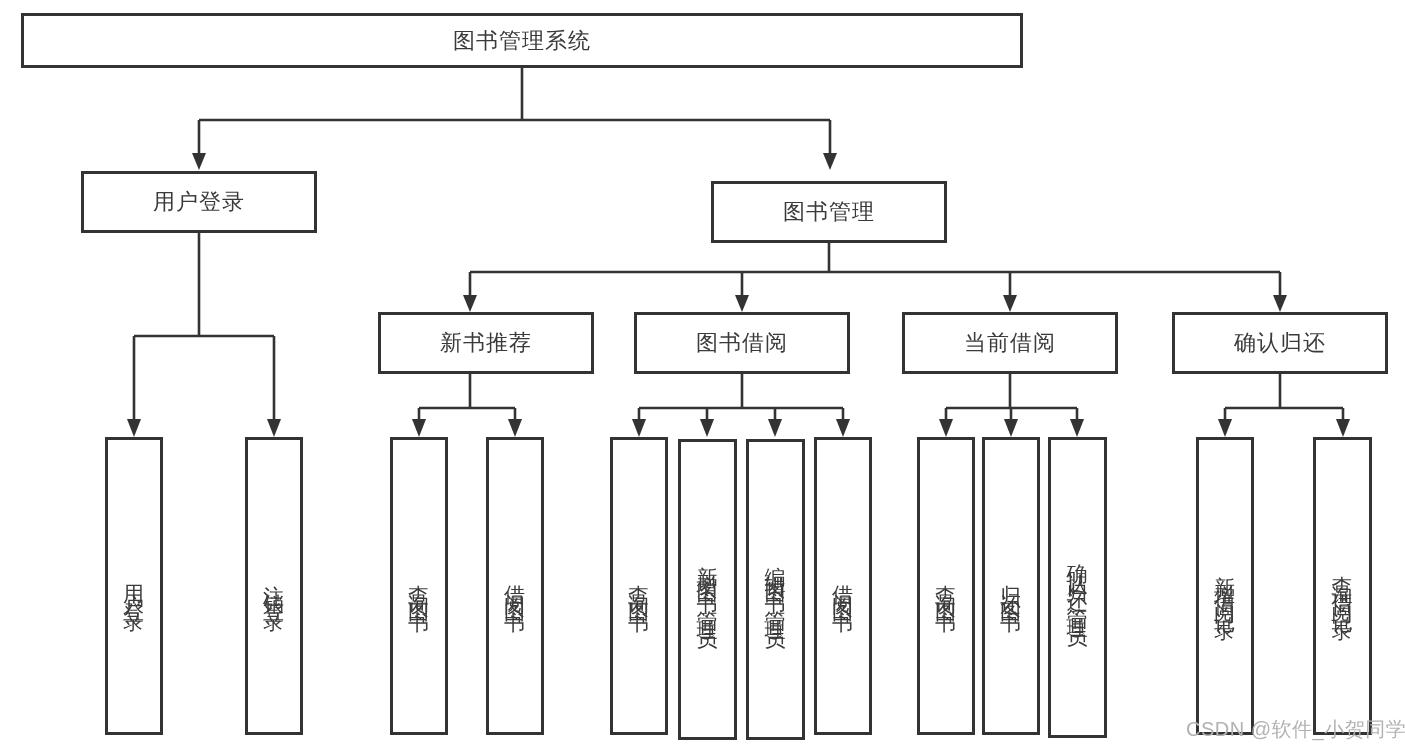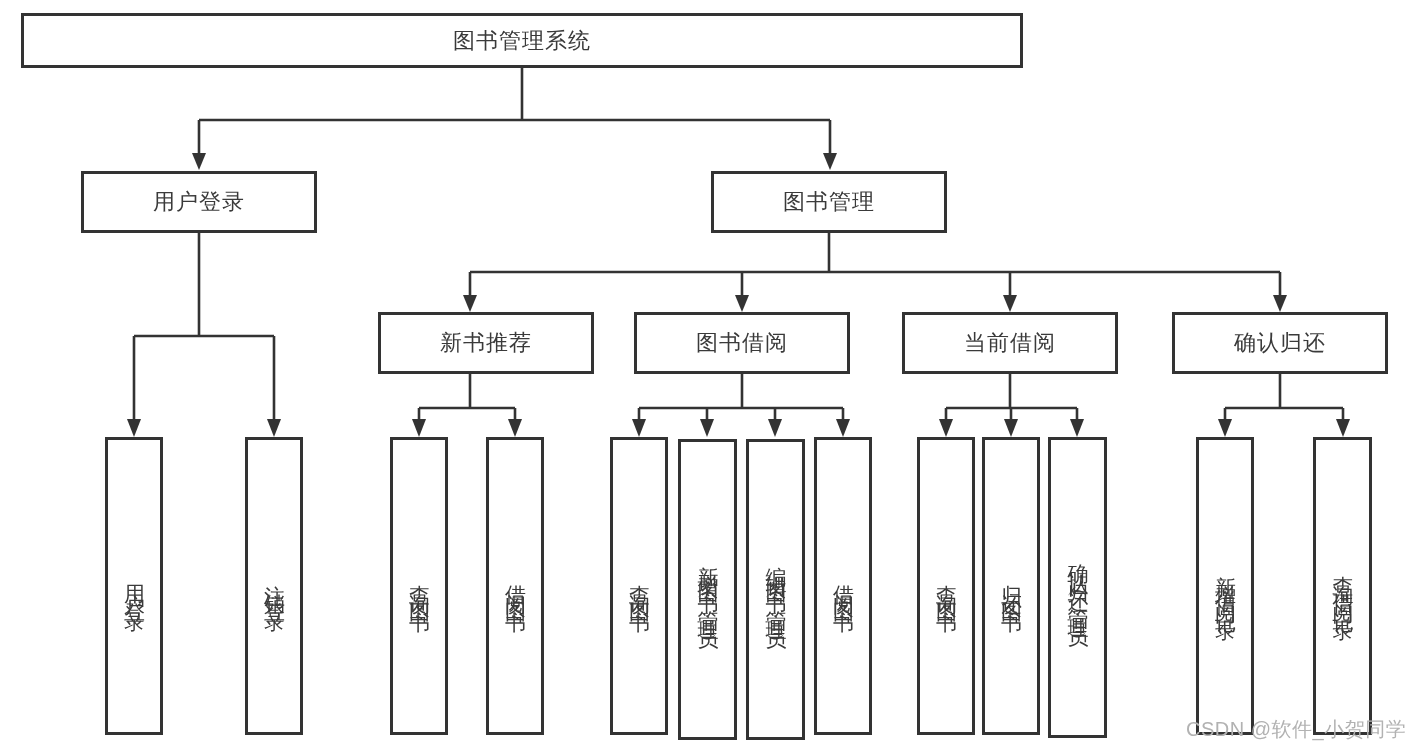--- a/index.html
+++ b/index.html
@@ -20,21 +20,20 @@
   }
   .node {
     position: absolute;
     border: 3px solid #333333;
     background: #ffffff;
     color: #3a3a3a;
     display: flex;
     align-items: center;
     justify-content: center;
     text-align: center;
-    font-family: Liberation Serif, serif;
   }
   .node.h {
     font-size: 22px;
     letter-spacing: 1px;
     font-weight: 500;
   }
   .node.v {
     font-size: 21px;
     font-weight: 500;
     writing-mode: vertical-rl;
@@ -98,21 +97,21 @@
       <polygon points="1070,419 1084,419 1077,437"></polygon>
 
       <polygon points="1218,419 1232,419 1225,437"></polygon>
       <polygon points="1336,419 1350,419 1343,437"></polygon>
     </g>
   </svg>
 
   <div class="node h" style="left:21px; top:13px; width:1002px; height:55px;">图书管理系统</div>
 
   <div class="node h" style="left:81px; top:171px; width:236px; height:62px;">用户登录</div>
-  <div class="node h" style="left:711px; top:171px; width:236px; height:62px;">图书管理</div>
+  <div class="node h" style="left:711px; top:181px; width:236px; height:62px;">图书管理</div>
 
   <div class="node h" style="left:362px; top:312px; width:216px; height:62px;margin-left:16px;">新书推荐</div>
   <div class="node h" style="left:634px; top:312px; width:216px; height:62px;">图书借阅</div>
   <div class="node h" style="left:902px; top:312px; width:216px; height:62px;">当前借阅</div>
   <div class="node h" style="left:1172px; top:312px; width:216px; height:62px;">确认归还</div>
 
   <div class="node v" style="left:105px; top:437px; width:58px; height:298px;">用户登录</div>
   <div class="node v" style="left:245px; top:437px; width:58px; height:298px;">注销登录</div>
 
   <div class="node v" style="left:390px; top:437px; width:58px; height:298px;">查询图书</div>

